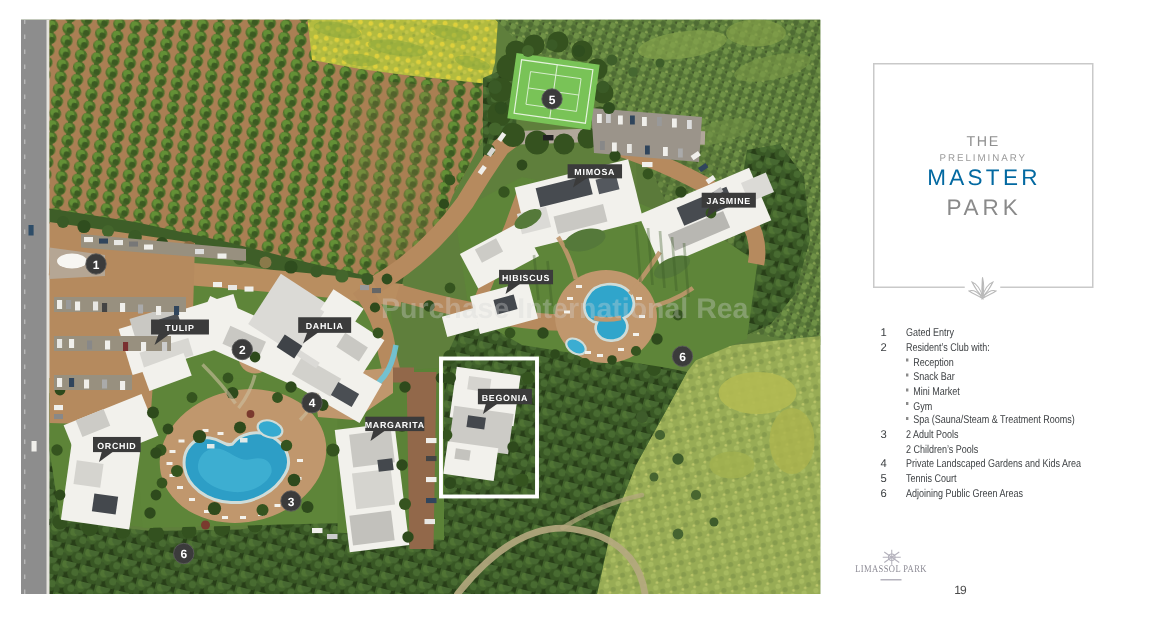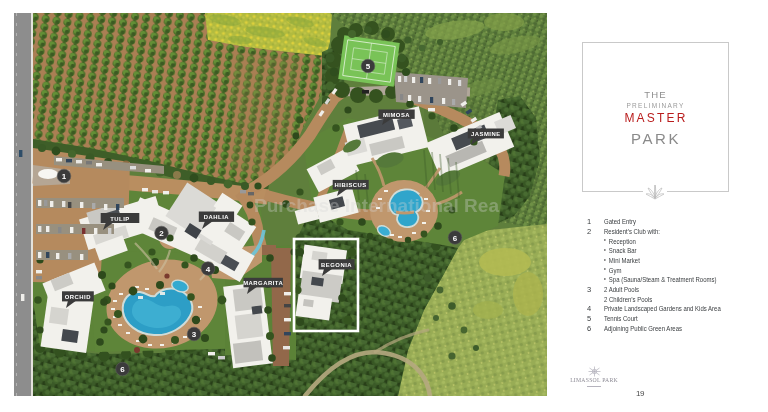--- a/index.html
+++ b/index.html
@@ -629,21 +629,21 @@
     </g>
 
 </svg>
 
 <div class="abs" style="left:582px;top:42px;width:145px;height:148px;border:1px solid #c9c9c9"></div>
 
 <div class="abs" style="left:582px;top:90.3px;width:147px;text-align:center;font-size:9.5px;line-height:9.5px;letter-spacing:1.1px;color:#8f8f8f">THE</div>
 
 <div class="abs" style="left:582px;top:102.2px;width:147px;text-align:center;font-size:6.5px;line-height:7px;letter-spacing:1.3px;color:#9a9a9a">PRELIMINARY</div>
 
-<div class="abs" style="left:582px;top:111px;width:148px;text-align:center;font-size:12px;line-height:15px;letter-spacing:2.2px;color:#b91c1c">MASTER</div>
+<div class="abs" style="left:582px;top:111px;width:148px;text-align:center;font-size:15px;line-height:15px;letter-spacing:2.2px;color:#0369a1">MASTER</div>
 
 <div class="abs" style="left:582px;top:130.5px;width:148px;text-align:center;font-size:15px;line-height:15px;letter-spacing:2.6px;color:#8a8a8a">PARK</div>
 
 <svg class="abs" style="left:643px;top:183px" width="24" height="20" viewBox="0 0 24 20">
 <rect x="0" y="0" width="24" height="20" fill="#ffffff"></rect>
 <g stroke="#b9b9b9" fill="none" stroke-width="0.7">
 <path d="M12,16 C10,12 6,10 3,11 C6,13 9,14 12,16 Z"></path>
 <path d="M12,16 C14,12 18,10 21,11 C18,13 15,14 12,16 Z"></path>
 <path d="M12,15 C11,10 8,6 5,5 C7,9 9,12 12,15 Z"></path>
 <path d="M12,15 C13,10 16,6 19,5 C17,9 15,12 12,15 Z"></path>

